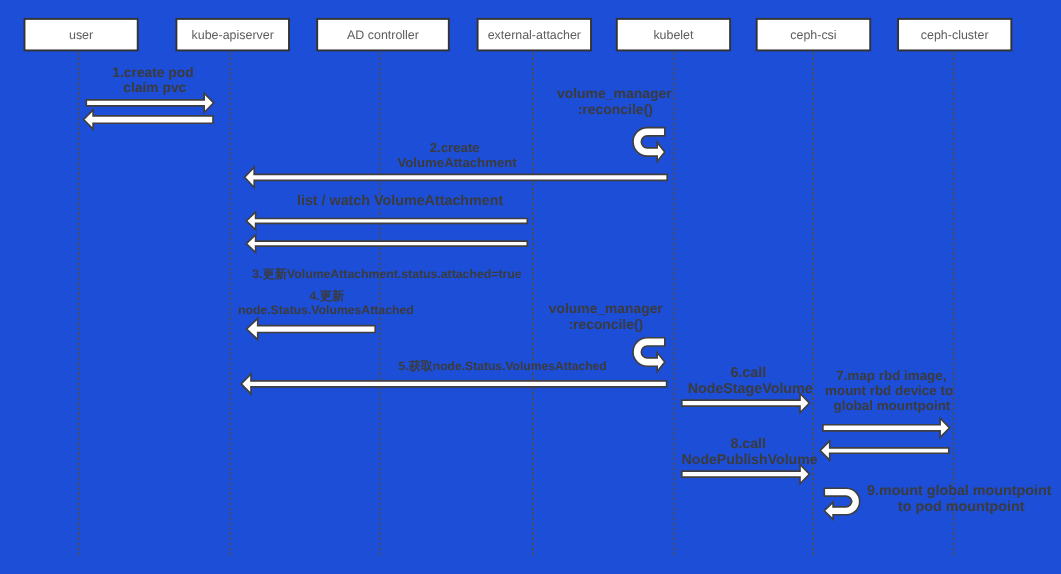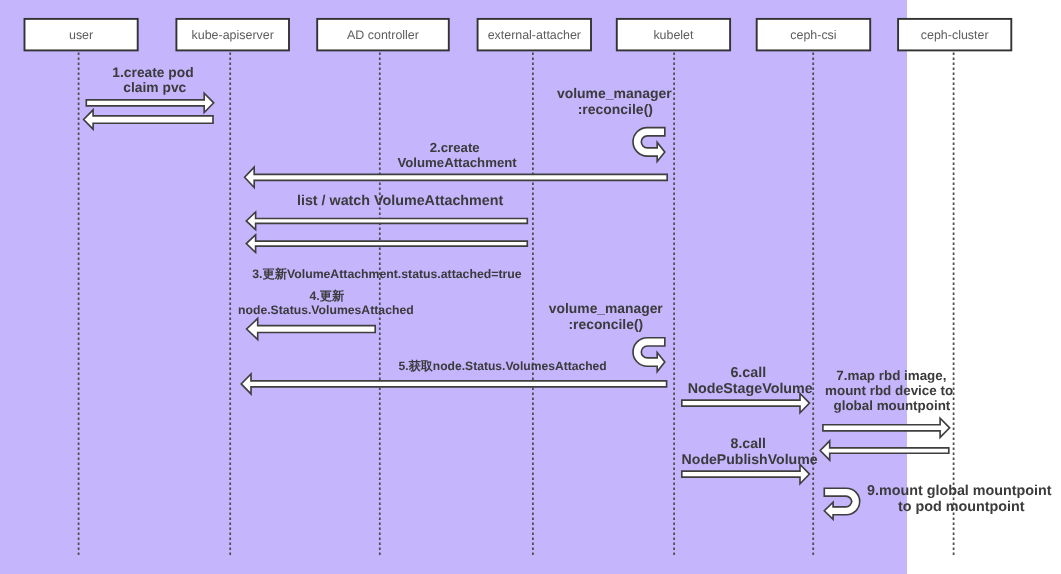--- a/index.html
+++ b/index.html
@@ -1,20 +1,20 @@
 <!DOCTYPE html>
 <html><head>
 <meta charset="utf-8">
 <title>ceph-csi volume attach sequence diagram</title>
 <style>
   html,body{margin:0;padding:0;background:#ffffff;}
   body{width:1061px;height:574px;overflow:hidden;
        font-family:"Liberation Sans","DejaVu Sans",sans-serif;}
-  #stage{position:relative;width:896px;height:574px;background:#c4b5fd;
-         -webkit-font-smoothing:antialiased;text-rendering:geometricPrecision;padding-left:11px;}
+  #stage{position:relative;width:1061px;height:574px;background:#1d4ed8;
+         -webkit-font-smoothing:antialiased;text-rendering:geometricPrecision;}
   svg#diagram{position:absolute;left:0;top:0;width:1061px;height:574px;display:block;
               shape-rendering:geometricPrecision;transform:translateZ(0);}
   .lane-box{fill:#ffffff;stroke:#333333;stroke-width:1.9;}
   .lifeline{stroke:#4d4d4d;stroke-width:1.75;stroke-dasharray:2.4 2.6;stroke-dashoffset:-2.1;stroke-linecap:butt;}
   .arrow{fill:#ffffff;stroke:#3f3f3f;stroke-width:1.65;stroke-linejoin:miter;}
   .loop{fill:#ffffff;stroke:#3f3f3f;stroke-width:1.65;stroke-linejoin:miter;}
   .lane-label{fill:#5d5d5d;font-size:12.45px;text-anchor:middle;
               font-family:"Liberation Sans","DejaVu Sans",sans-serif;}
   .msg{fill:#3b3b3b;font-weight:bold;
        font-family:"Liberation Sans","DejaVu Sans",sans-serif;}

